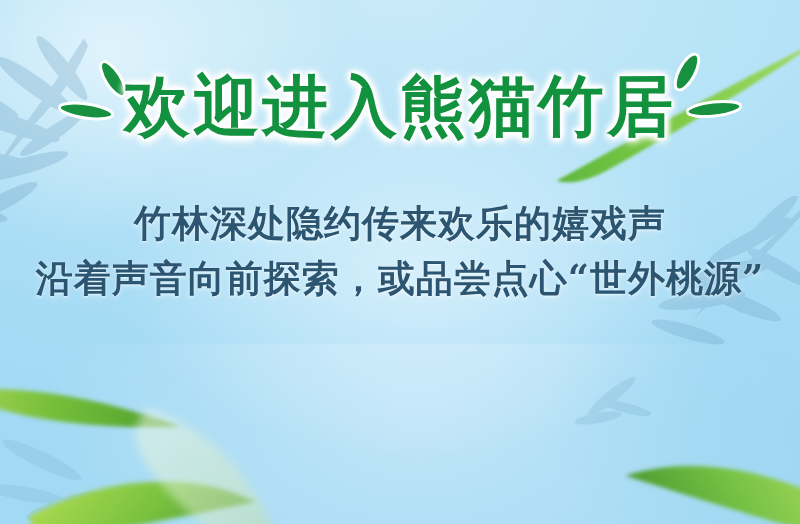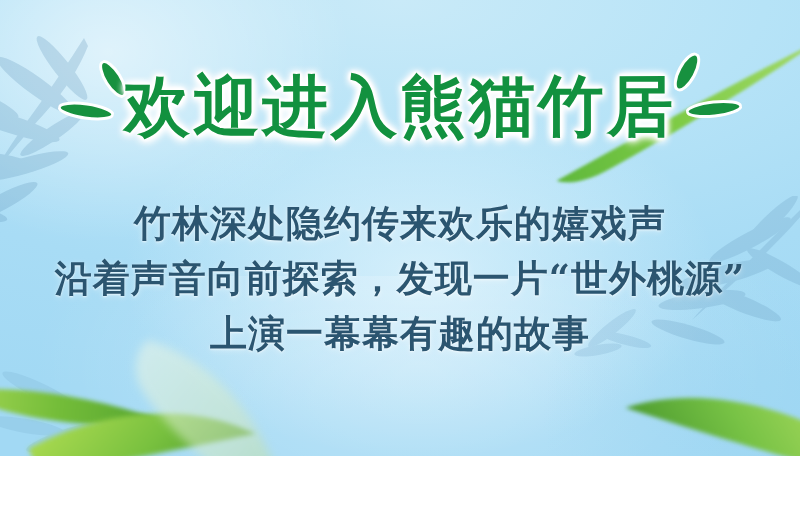--- a/index.html
+++ b/index.html
@@ -8,21 +8,21 @@
     padding: 0;
     background: #ffffff;
   }
   body {
     font-family: "Liberation Serif", "DejaVu Serif", serif;
   }
 
   .poster {
     position: relative;
     width: 800px;
-    height: 456px;
+    height: 524px;
     overflow: hidden;
     background:
       radial-gradient(120% 90% at 50% 0%, #c9eaf8 0%, #b6e3f7 38%, #a8dcf5 70%, #a2d9f4 100%);
   }
 
   
   .wash {
     position: absolute;
     pointer-events: none;
   }
@@ -277,17 +277,16 @@
     </svg>
     <svg class="title-mark mark-tr-lower" viewBox="0 0 56 22">
       <ellipse cx="28" cy="11" rx="27" ry="7" fill="#17913f" stroke="#ffffff" stroke-width="3"></ellipse>
     </svg>
 
     <div class="title-text">欢迎进入熊猫竹居</div>
   </div>
 
   <div class="body-block">
     <div class="body-line">竹林深处隐约传来欢乐的嬉戏声</div>
-    <div class="body-line">沿着声音向前探索，发现一片“世外桃源”</div>
-    <div class="body-line">上演一幕幕有趣的故事</div>
+    <div class="body-line">沿着声音向前探索，或品尝点心“世外桃源”</div>
   </div>
 
 </div>
 
 </body></html>

